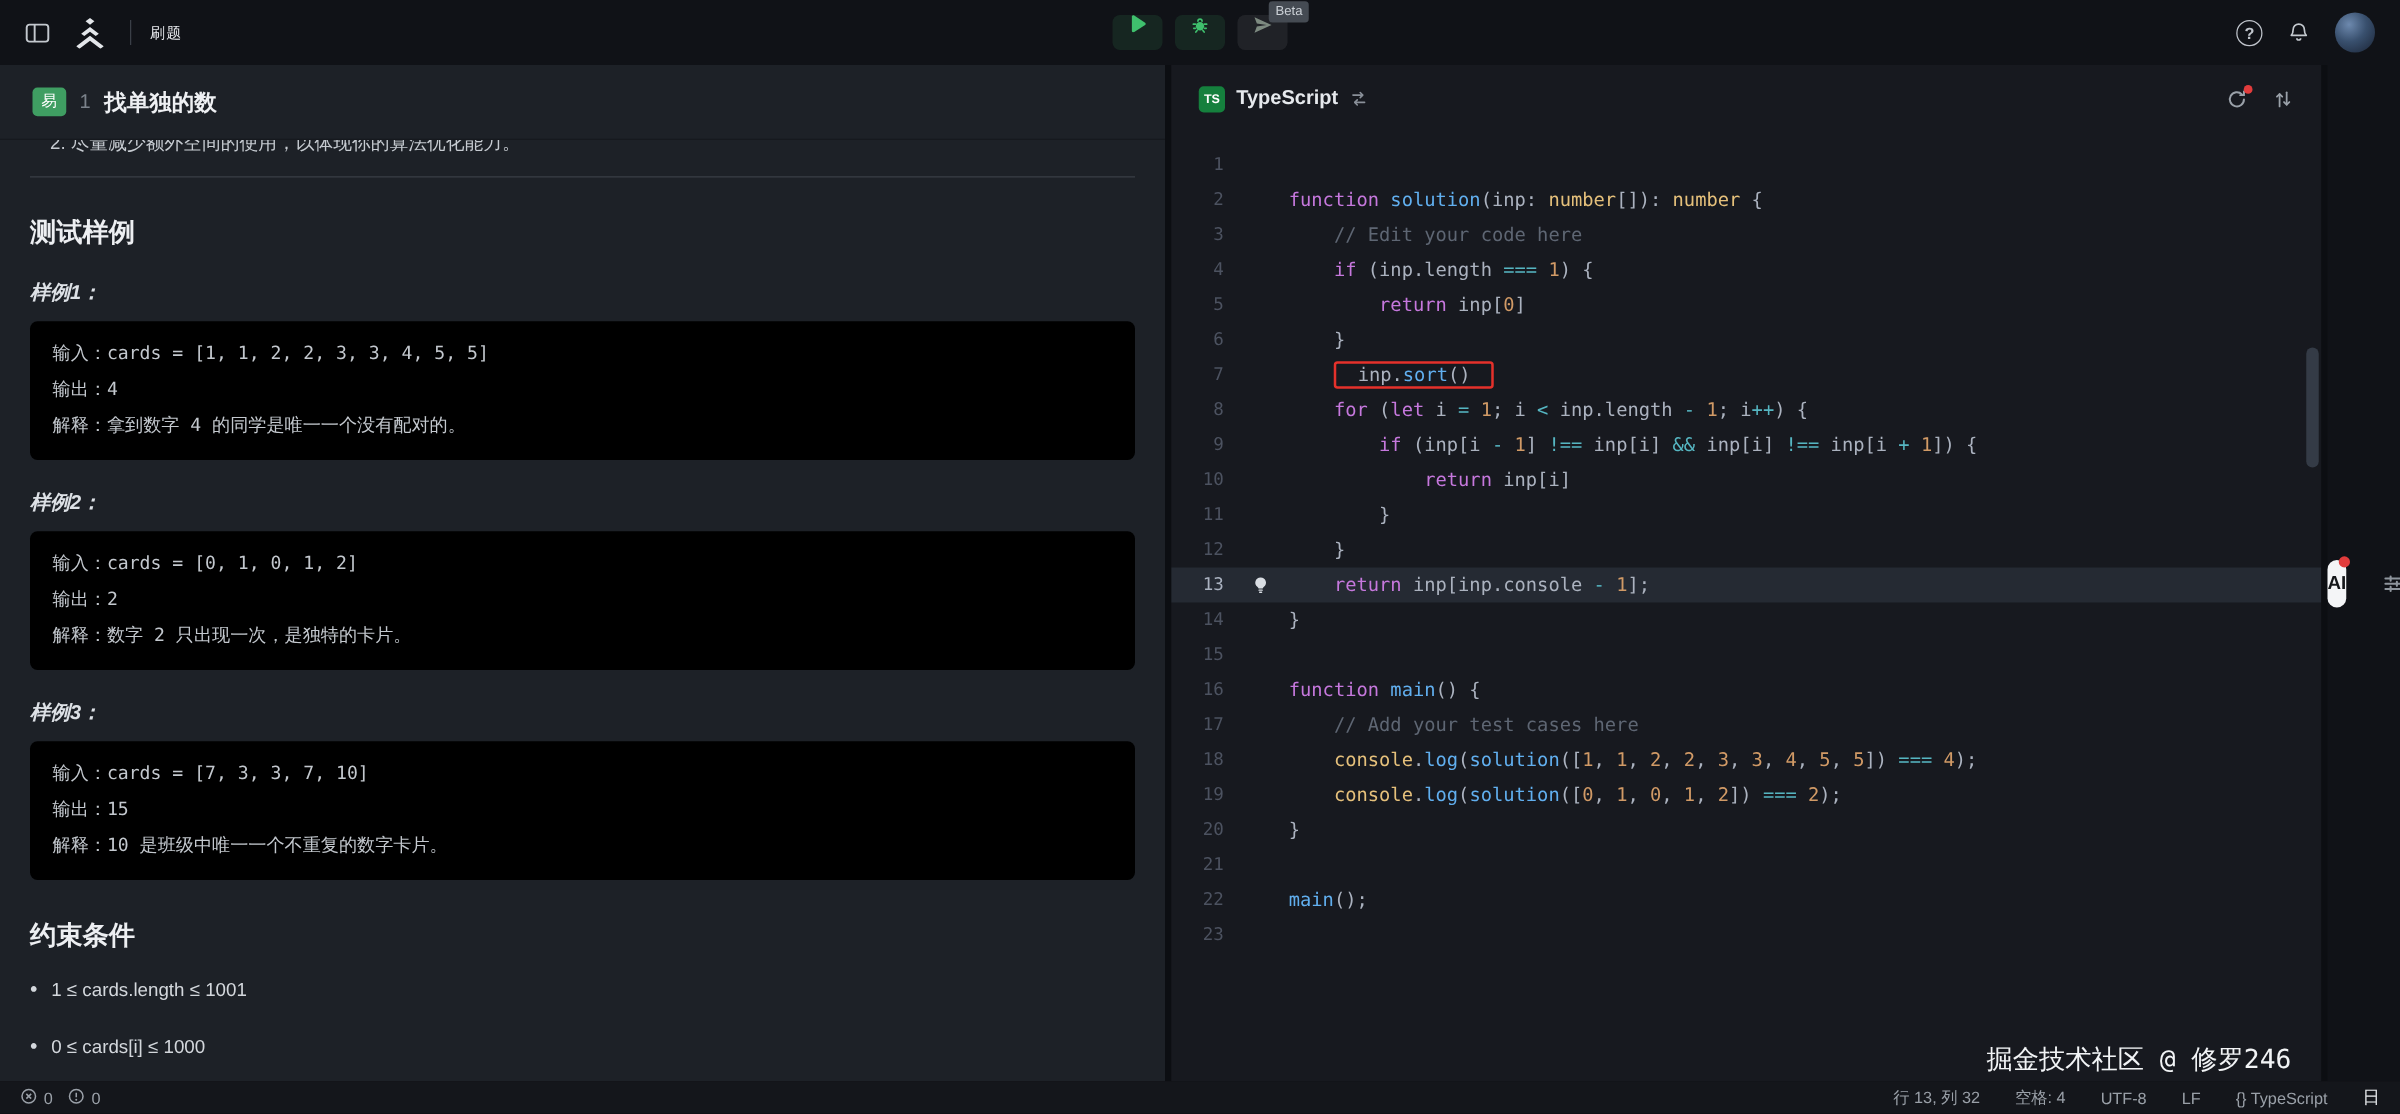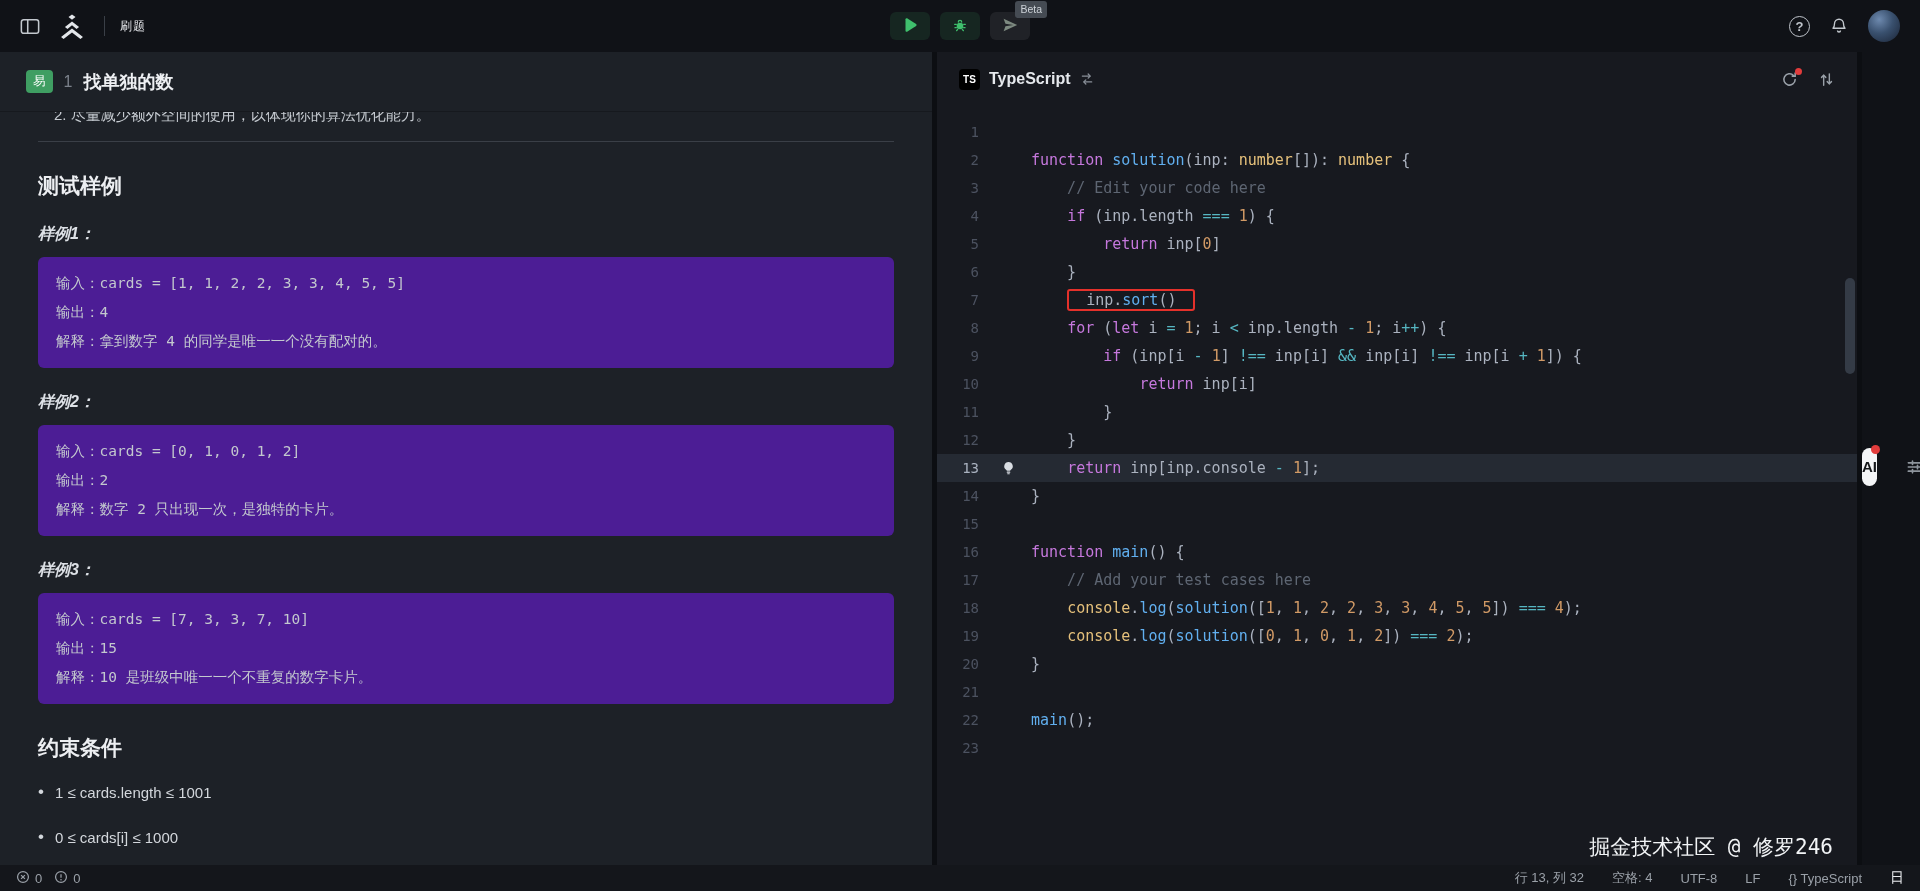--- a/index.html
+++ b/index.html
@@ -7,53 +7,53 @@
   body { background: #0c0e12; font-family: "Liberation Sans", "DejaVu Sans", sans-serif; color: #c9cdd3; }
   .app { display: flex; flex-direction: column; height: 100%; }
 
   
   .topbar { height: 52px; flex: 0 0 auto; background: #101217; display: flex; align-items: center; padding: 0 20px; position: relative; }
   .topbar-left { display: flex; align-items: center; gap: 15px; }
   .icon-btn { display: flex; align-items: center; justify-content: center; cursor: pointer; background: none; border: none; }
   .vdiv { width: 1px; height: 20px; background: #3a3f47; }
   .app-label { color: #e9ebef; font-size: 12px; letter-spacing: 1px; }
   .topbar-center { position: absolute; left: 50%; transform: translateX(-50%); height: 100%; display: flex; align-items: center; gap: 10px; }
-  .tool-btn { width: 40px; height: 28px; border: none; border-radius: 6px; display: flex; align-items: center; justify-content: center; cursor: pointer; }
+  .tool-btn { width: 40px; height: 28px; border: none; border-radius: 6px; display: flex; justify-content: center; cursor: pointer; }
   .run-btn, .debug-btn { background: rgba(63,192,109,0.12); }
   .submit-btn { background: rgba(255,255,255,0.07); position: relative; }
   .beta-chip { position: absolute; top: -11px; right: -17px; background: #454b53; color: #ccd1d7; font-size: 10.5px; line-height: 1; padding: 3px 5px; border-radius: 3px; }
   .topbar-right { margin-left: auto; display: flex; align-items: center; gap: 20px; }
   .help-icon { width: 21px; height: 21px; border: 1.6px solid #c0c5cc; border-radius: 50%; color: #c0c5cc; font-size: 13px; font-weight: bold; display: flex; align-items: center; justify-content: center; cursor: pointer; }
   .help-icon::before { content: "?"; }
   .avatar { width: 32px; height: 32px; border-radius: 50%; cursor: pointer; background: radial-gradient(circle at 35% 30%, #6d89ae 0%, #39506e 45%, #1a2334 100%); }
 
   
   .main { flex: 1; display: flex; gap: 5px; min-height: 0; }
 
   
   .problem-panel { width: 932px; flex: 0 0 auto; background: #1d2127; display: flex; flex-direction: column; min-height: 0; }
   .problem-header { height: 60px; flex: 0 0 auto; display: flex; align-items: center; gap: 11px; padding: 0 26px; border-bottom: 1px solid #16191e; }
   .difficulty-badge { background: #3f9e62; color: #ffffff; font-size: 12.5px; padding: 3px 7px; border-radius: 4px; }
   .problem-number { color: #7b828b; font-size: 16px; }
   .problem-title { color: #eef0f3; font-size: 18px; font-weight: 700; }
-  .problem-content { flex: 1; overflow: hidden; padding: 0 38px; }
+  .problem-content { flex: 1; overflow: hidden; padding: 0 24px; }
   .clipped-line { margin-top: -9px; padding-left: 16px; font-size: 15px; color: #c6cbd1; line-height: 24px; }
   .content-divider { border: none; border-top: 1px solid #3a3f47; margin-top: 14px; }
   .section-title { color: #edeff2; font-size: 21px; font-weight: 700; margin-top: 30px; }
   .example-label { color: #dde1e6; font-size: 16px; font-style: italic; font-weight: 700; margin: 24px 0 12px; }
-  .example-code { background: #4c1d95; border-radius: 6px; padding: 12px 18px; font-family: "DejaVu Sans Mono", monospace; font-size: 14.5px; line-height: 29px; color: #c3c8ce; }
+  .example-code { background: #000000; border-radius: 6px; padding: 12px 18px; font-family: "DejaVu Sans Mono", monospace; font-size: 14.5px; line-height: 29px; color: #c3c8ce; }
   .constraint-list { margin-top: 18px; display: flex; flex-direction: column; gap: 21px; }
   .constraint-item { display: flex; align-items: center; gap: 11px; font-size: 15px; color: #d3d7dc; padding: 2px 0; width: fit-content; }
   .constraint-item::before { content: "•"; font-size: 17px; color: #d3d7dc; }
 
   
   .editor-panel { flex: 1; background: #17191f; display: flex; flex-direction: column; position: relative; min-width: 0; }
   .editor-header { height: 54px; flex: 0 0 auto; display: flex; align-items: center; justify-content: space-between; padding: 0 22px; }
   .lang-group { display: flex; align-items: center; gap: 9px; }
-  .ts-badge { width: 21px; height: 21px; background: #000000; border-radius: 4px; color: #fff; font-size: 10px; font-weight: 700; display: flex; align-items: center; justify-content: center; }
+  .ts-badge { width: 21px; height: 21px; background: #15803d; border-radius: 4px; color: #fff; font-size: 10px; font-weight: 700; display: flex; align-items: center; justify-content: center; }
   .lang-label { color: #e6e9ed; font-size: 16px; font-weight: 600; }
   .editor-actions { display: flex; align-items: center; gap: 20px; }
   .reset-wrap { position: relative; display: flex; }
   .red-dot { position: absolute; top: -3px; right: -4px; width: 7px; height: 7px; border-radius: 50%; background: #e23c3c; }
   .code-area { flex: 1; position: relative; padding-top: 12px; overflow: hidden; font-family: "DejaVu Sans Mono", monospace; font-size: 15px; }
   .code-line { display: flex; height: 28px; line-height: 28px; align-items: center; width: 100%; }
   .code-line.current { background: #252a33; }
   .ln { width: 64px; flex: 0 0 auto; text-align: right; padding-right: 22px; color: #4c5260; font-size: 14px; }
   .code-line.current .ln { color: #aab2c0; }
   .bulb { width: 30px; flex: 0 0 auto; display: flex; align-items: center; }

